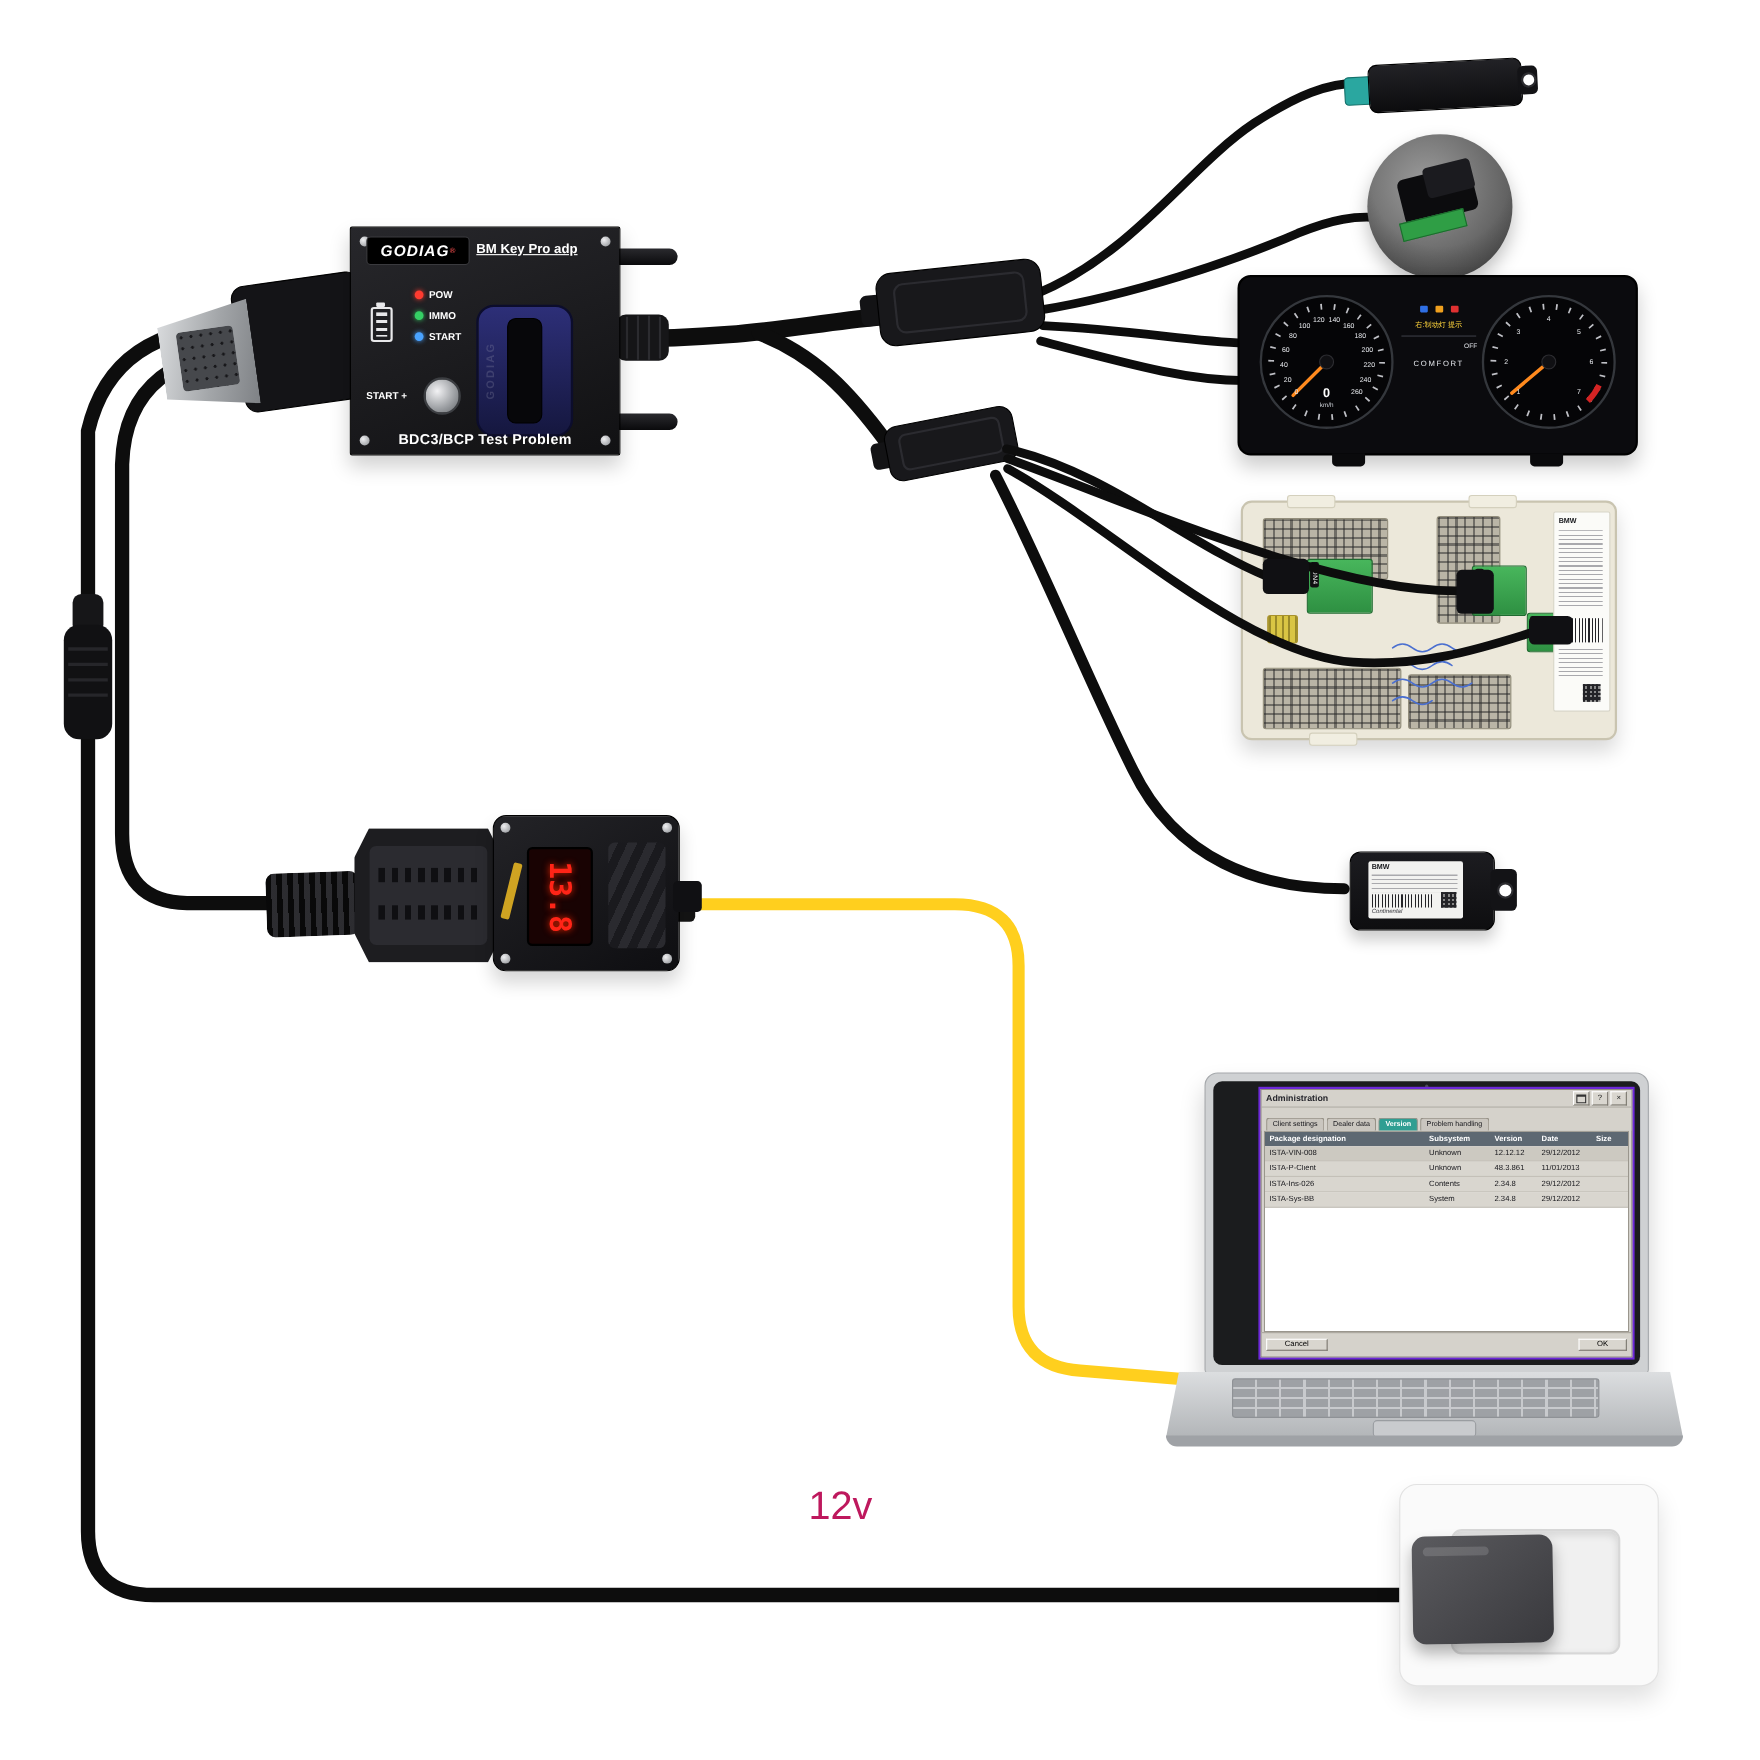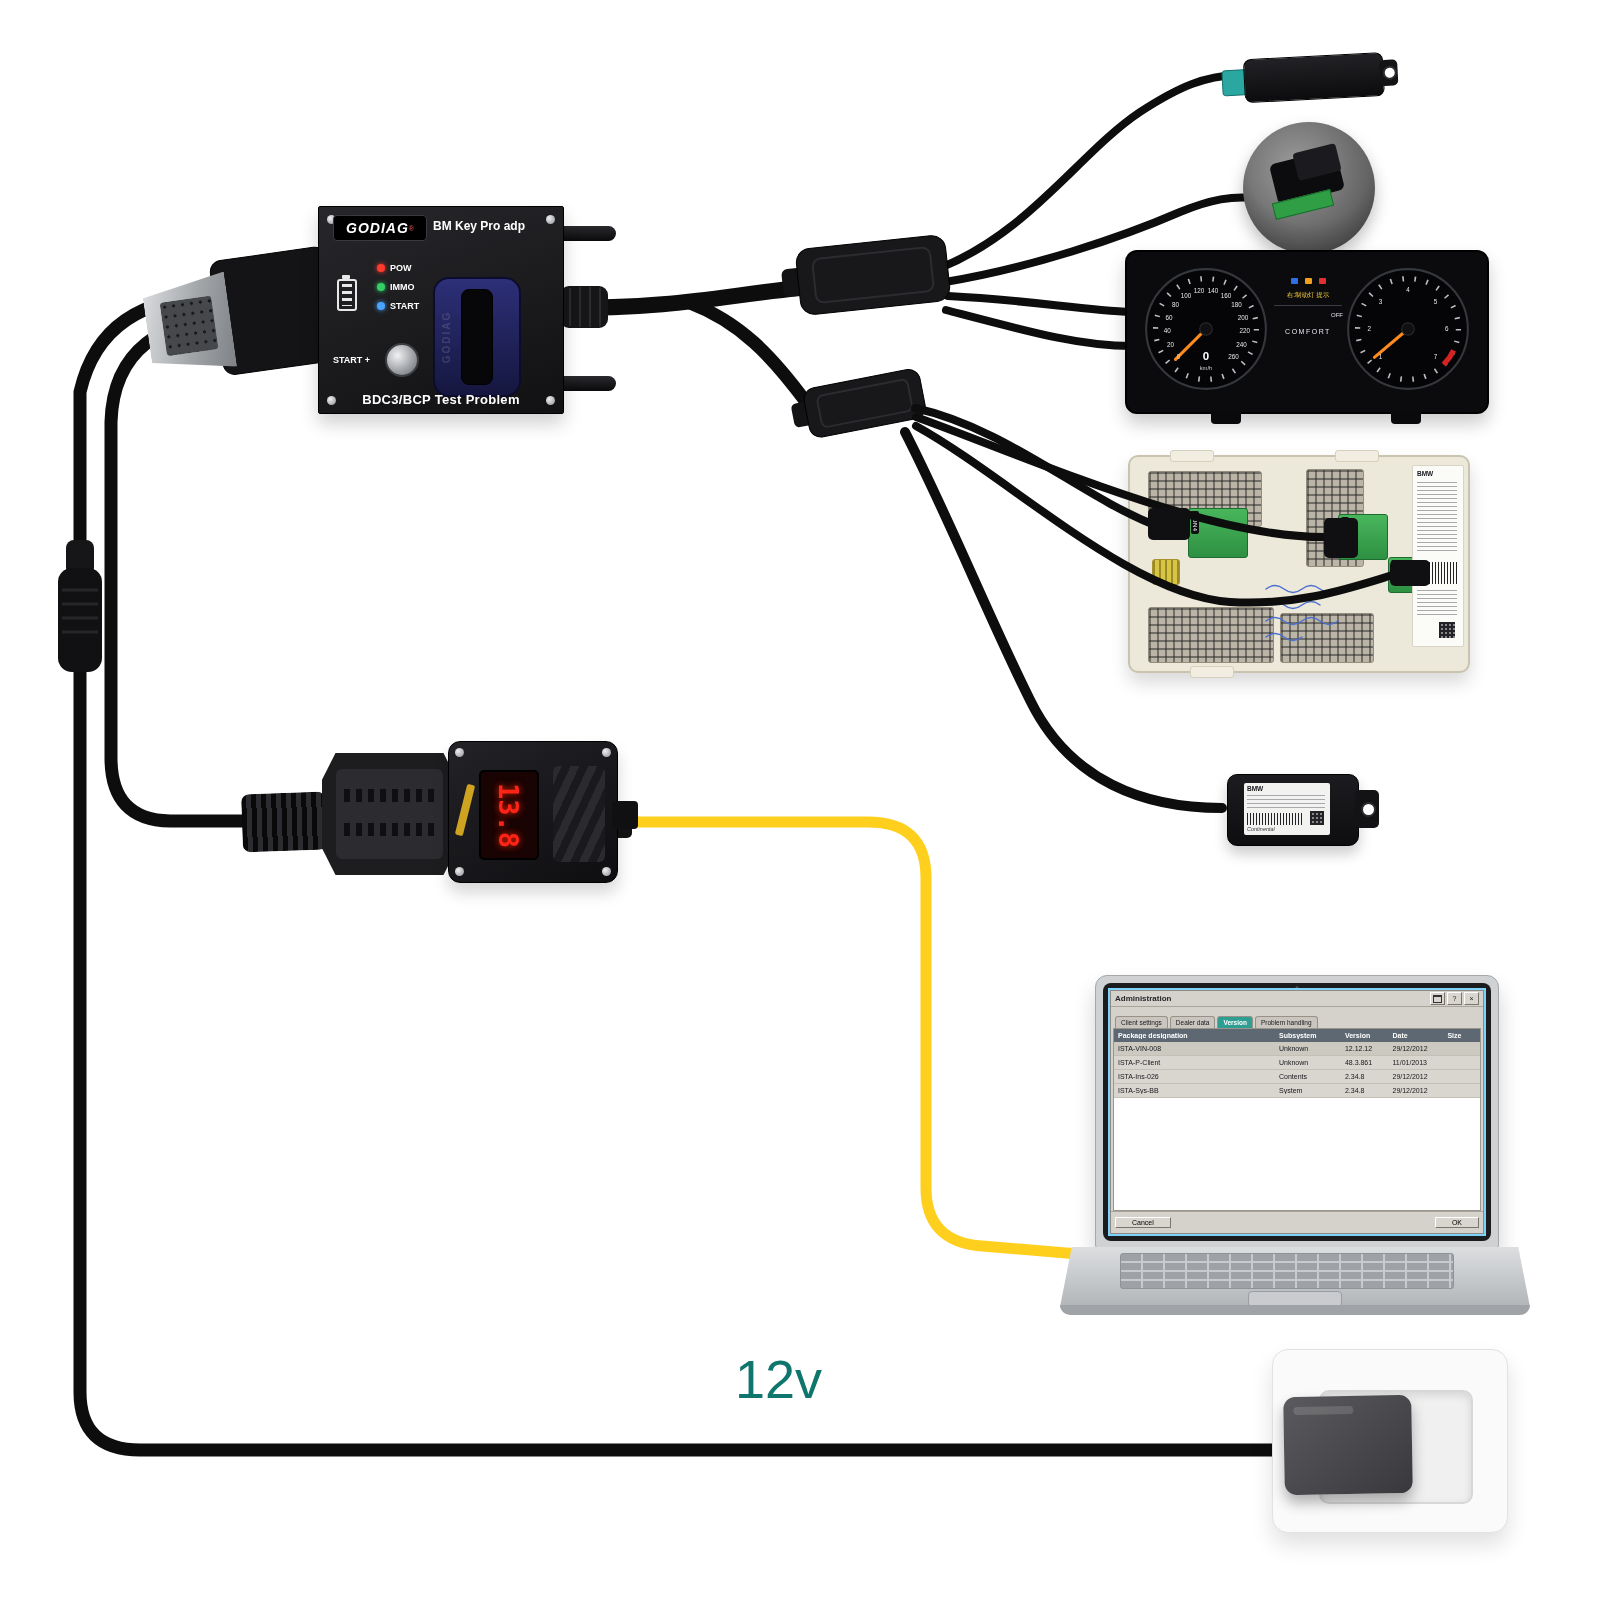--- a/index.html
+++ b/index.html
@@ -88,21 +88,21 @@
 
   
   .ant-body{background:linear-gradient(#222226,#0c0c0e);border-radius:8px;border:1px solid #000;}
   .teal-conn{background:#2aa7a0;border:1px solid #15716b;border-radius:4px;}
   .inset-circle{border-radius:50%;overflow:hidden;background:radial-gradient(circle at 40% 35%,#9c9c9c,#545454 80%);
                 box-shadow:0 8px 16px rgba(0,0,0,.25);}
 
   
   .lap-frame{background:#cfd1d3;border:1px solid #a5a8ab;border-radius:12px 12px 4px 4px;box-shadow:0 14px 22px rgba(0,0,0,.18);}
   .lap-bezel{position:absolute;inset:7px;background:#1b1c1e;border-radius:8px;}
-  .lap-screen{position:absolute;inset:12px;background:#7dd3fc;}
+  .lap-screen{position:absolute;inset:12px;background:#6d28d9;margin-left:36px;}
   .cam{position:absolute;top:3px;left:50%;width:3px;height:3px;border-radius:50%;background:#4a4c50;transform:translateX(-50%);}
   .lap-base{background:linear-gradient(#dcdee0,#b2b5b8);clip-path:polygon(2.5% 0,97.5% 0,100% 100%,0 100%);}
   .lap-lip{background:#9fa2a6;border-radius:0 0 14px 14px;}
   .keys{background-color:#9ea1a5;
         background-image:repeating-linear-gradient(to bottom,rgba(255,255,255,0) 0 7px,#c8cacd 7px 9px),
                          repeating-linear-gradient(to right,rgba(255,255,255,0) 0 20px,#c8cacd 20px 22px);
         border-radius:3px;border:1px solid #8f9296;}
   .touchpad{background:#c9cbce;border:1px solid #9a9da1;border-radius:4px;}
 
   .ista{position:absolute;inset:2px;background:#d6d3cd;border:1px solid #8f8b82;display:flex;flex-direction:column;font-size:7px;color:#17171c;}
@@ -125,21 +125,21 @@
   .ista-row:first-child{background:#ccc9c1;}
   .ista-cell{padding:0 4px;font-size:7px;white-space:nowrap;overflow:hidden;}
   .ista-footer{height:21px;display:flex;justify-content:space-between;align-items:center;padding:0 4px;background:#d5d2cb;border-top:1px solid #a9a59d;}
   .ista-btn{font-family:"Liberation Sans",sans-serif;font-size:7px;padding:1px 16px;background:#d9d6cf;
             border:1px solid;border-color:#fff #7a766e #7a766e #fff;cursor:pointer;}
 
   
   .plate{background:#fafafa;border:1px solid #e2e2e2;border-radius:16px;box-shadow:0 12px 22px rgba(0,0,0,.12);}
   .recess{background:#f0f0f0;border:2px solid #d7d7d7;border-radius:10px;box-shadow:inset 0 3px 8px rgba(0,0,0,.12);}
   .psu{background:linear-gradient(140deg,#5b5b5f,#39393d);border-radius:12px;box-shadow:0 8px 14px rgba(0,0,0,.3);}
-  .v12{color:#0f766e;font-size:54px;}
+  .v12{color:#be185d;font-size:36px;}
 </style>
 </head>
 <body>
 
 <div id="canvas">
 
   <svg class="layer" width="1600" height="1600">
     <g fill="none" stroke="#0d0d0d" stroke-linecap="round">
 
       <path d="M240,297 C150,291 96,322 80,392 L80,1392 Q80,1450 140,1450 L1305,1450" stroke-width="13"></path>
@@ -202,21 +202,21 @@
     <div class="abs godiag-body" style="left:180px;top:14px;width:244px;height:206px;">
       <div class="abs screw" style="left:8px;top:8px;"></div>
       <div class="abs screw" style="right:8px;top:8px;"></div>
       <div class="abs screw" style="left:8px;bottom:8px;"></div>
       <div class="abs screw" style="right:8px;bottom:8px;"></div>
 
       <div class="abs logo-box" style="left:14px;top:8px;width:92px;height:24px;">
         <span class="logo-text">GODIAG</span>
           <span class="logo-reg">®</span>
       </div>
-      <div class="abs product-text" style="left:114px;top:12px;">BM Key Pro adp</div>
+      <div class="abs product-text" style="left:114px;top:12px;text-decoration:underline;">BM Key Pro adp</div>
 
       <div class="abs" style="left:58px;top:56px;">
         <div class="led-item">
           <span class="led-dot" style="background: rgb(255, 59, 48); color: rgb(255, 59, 48);"></span>
           <span class="led-label">POW</span>
         </div>
         <div class="led-item">
           <span class="led-dot" style="background: rgb(53, 208, 101); color: rgb(53, 208, 101);"></span>
           <span class="led-label">IMMO</span>
         </div>

